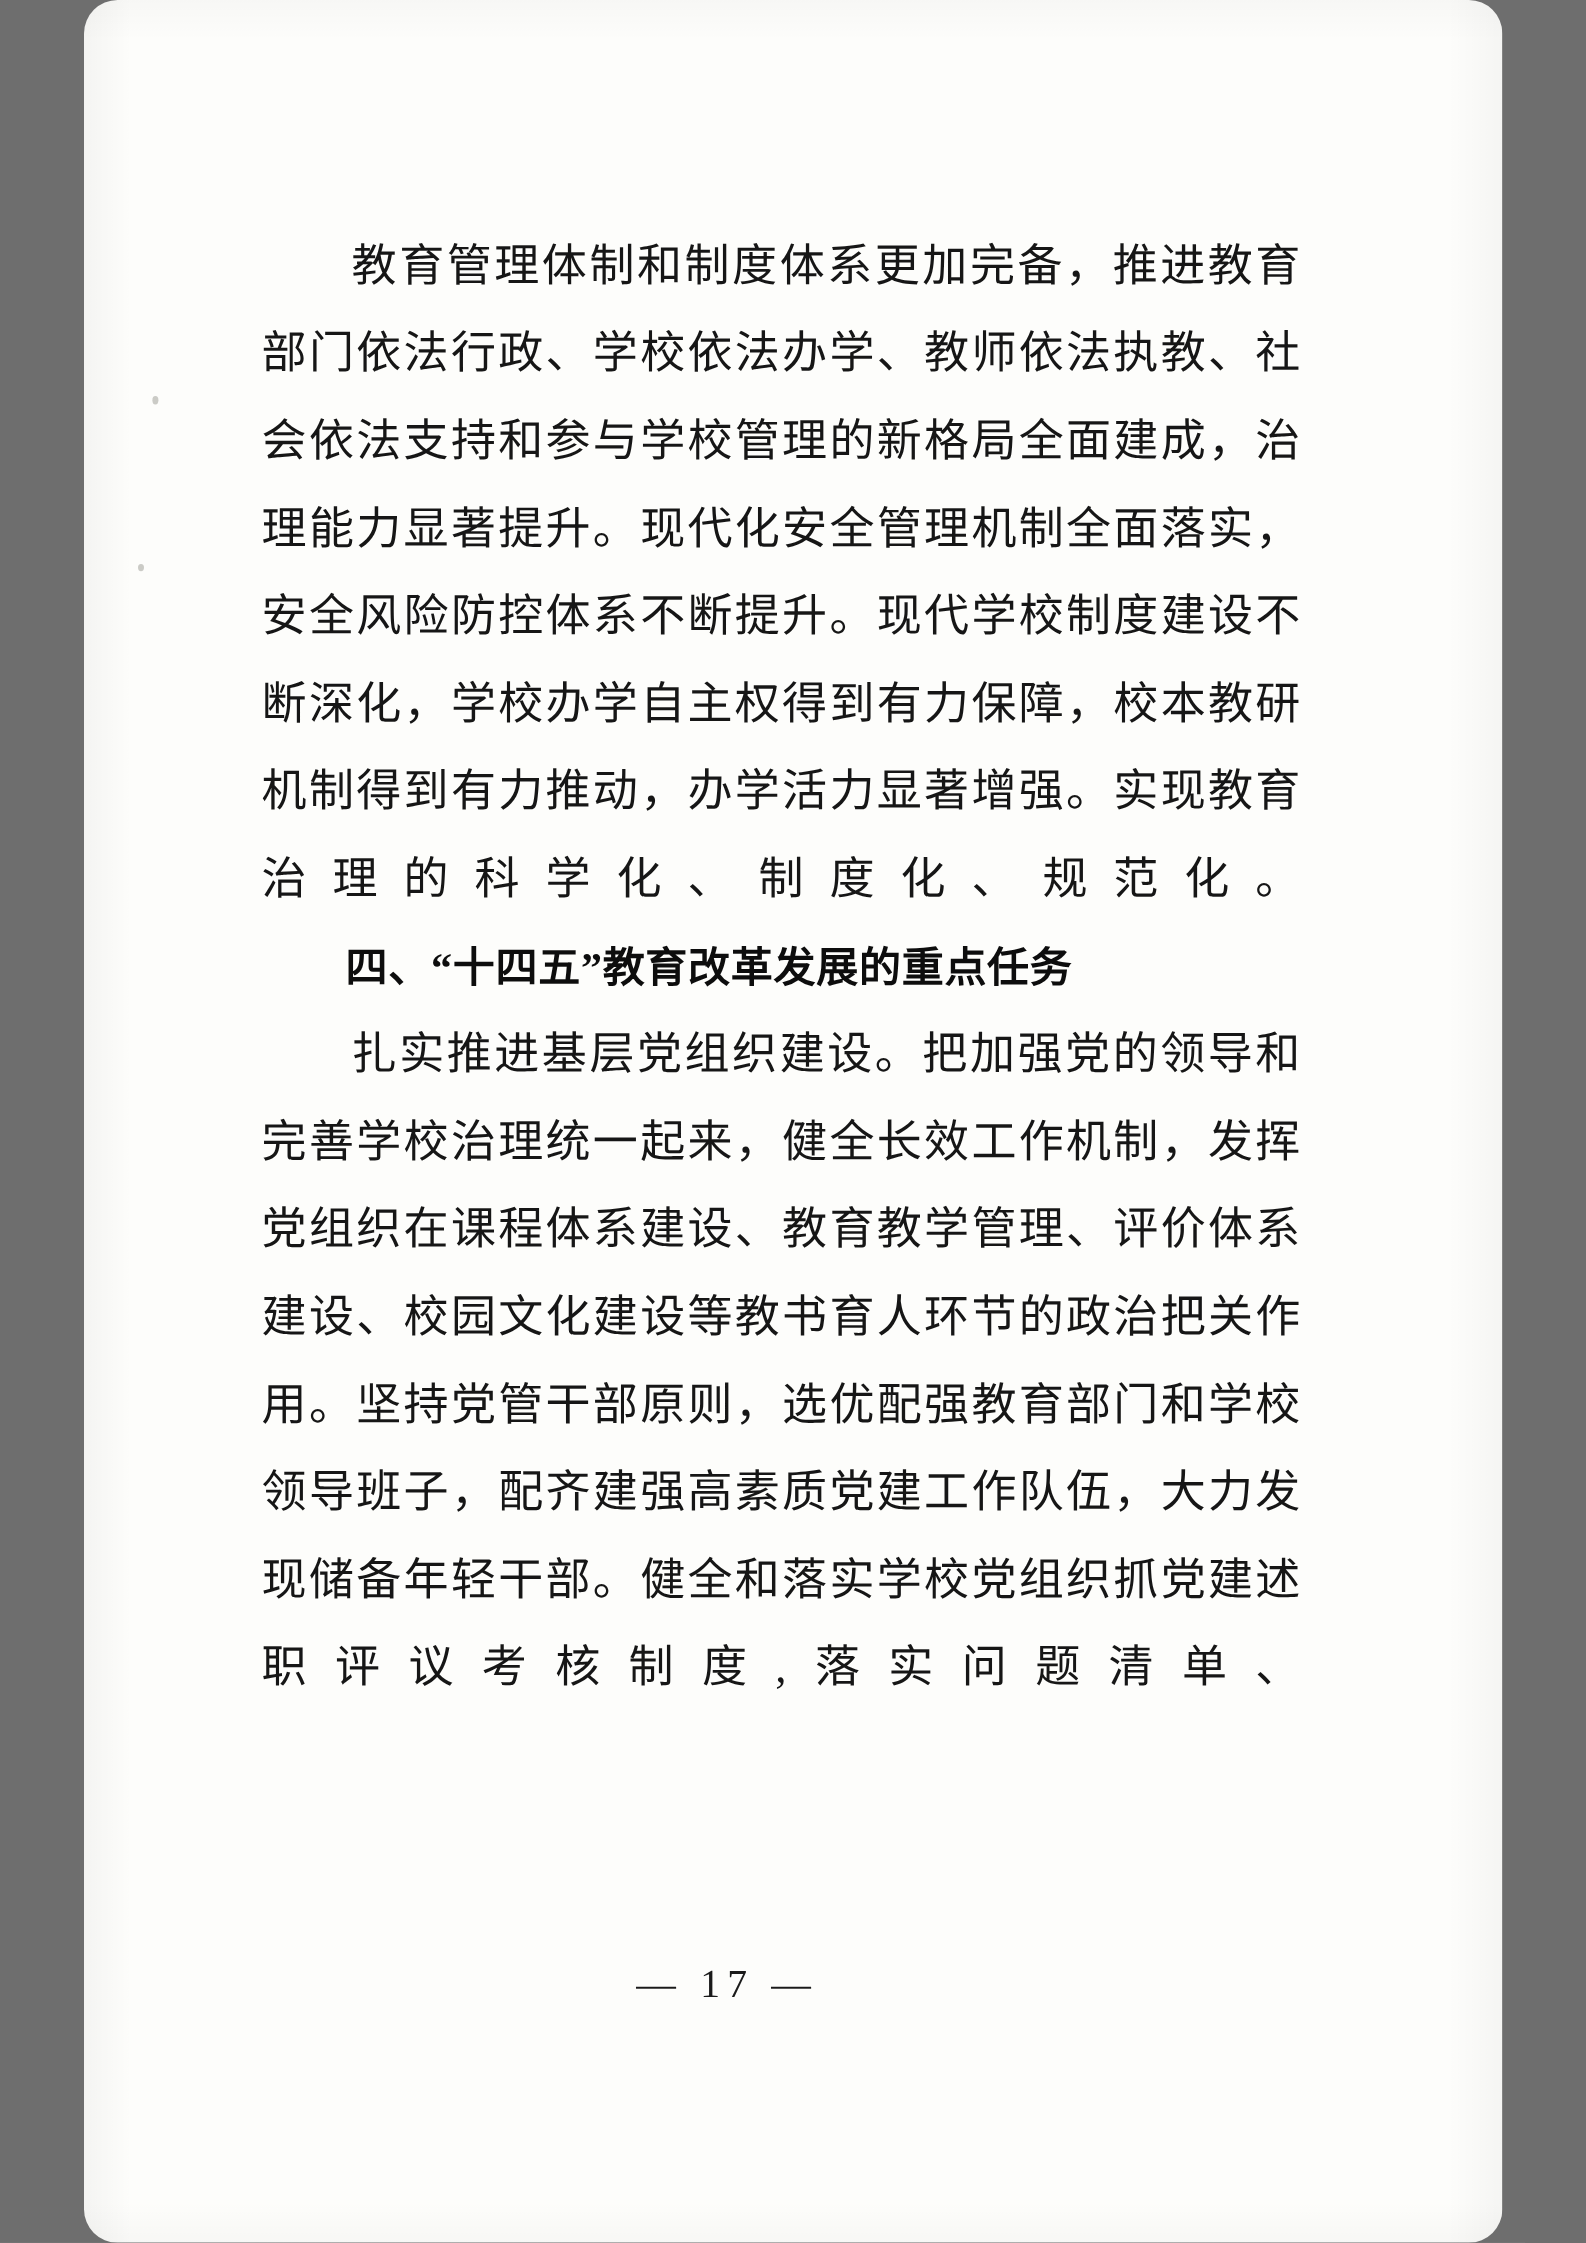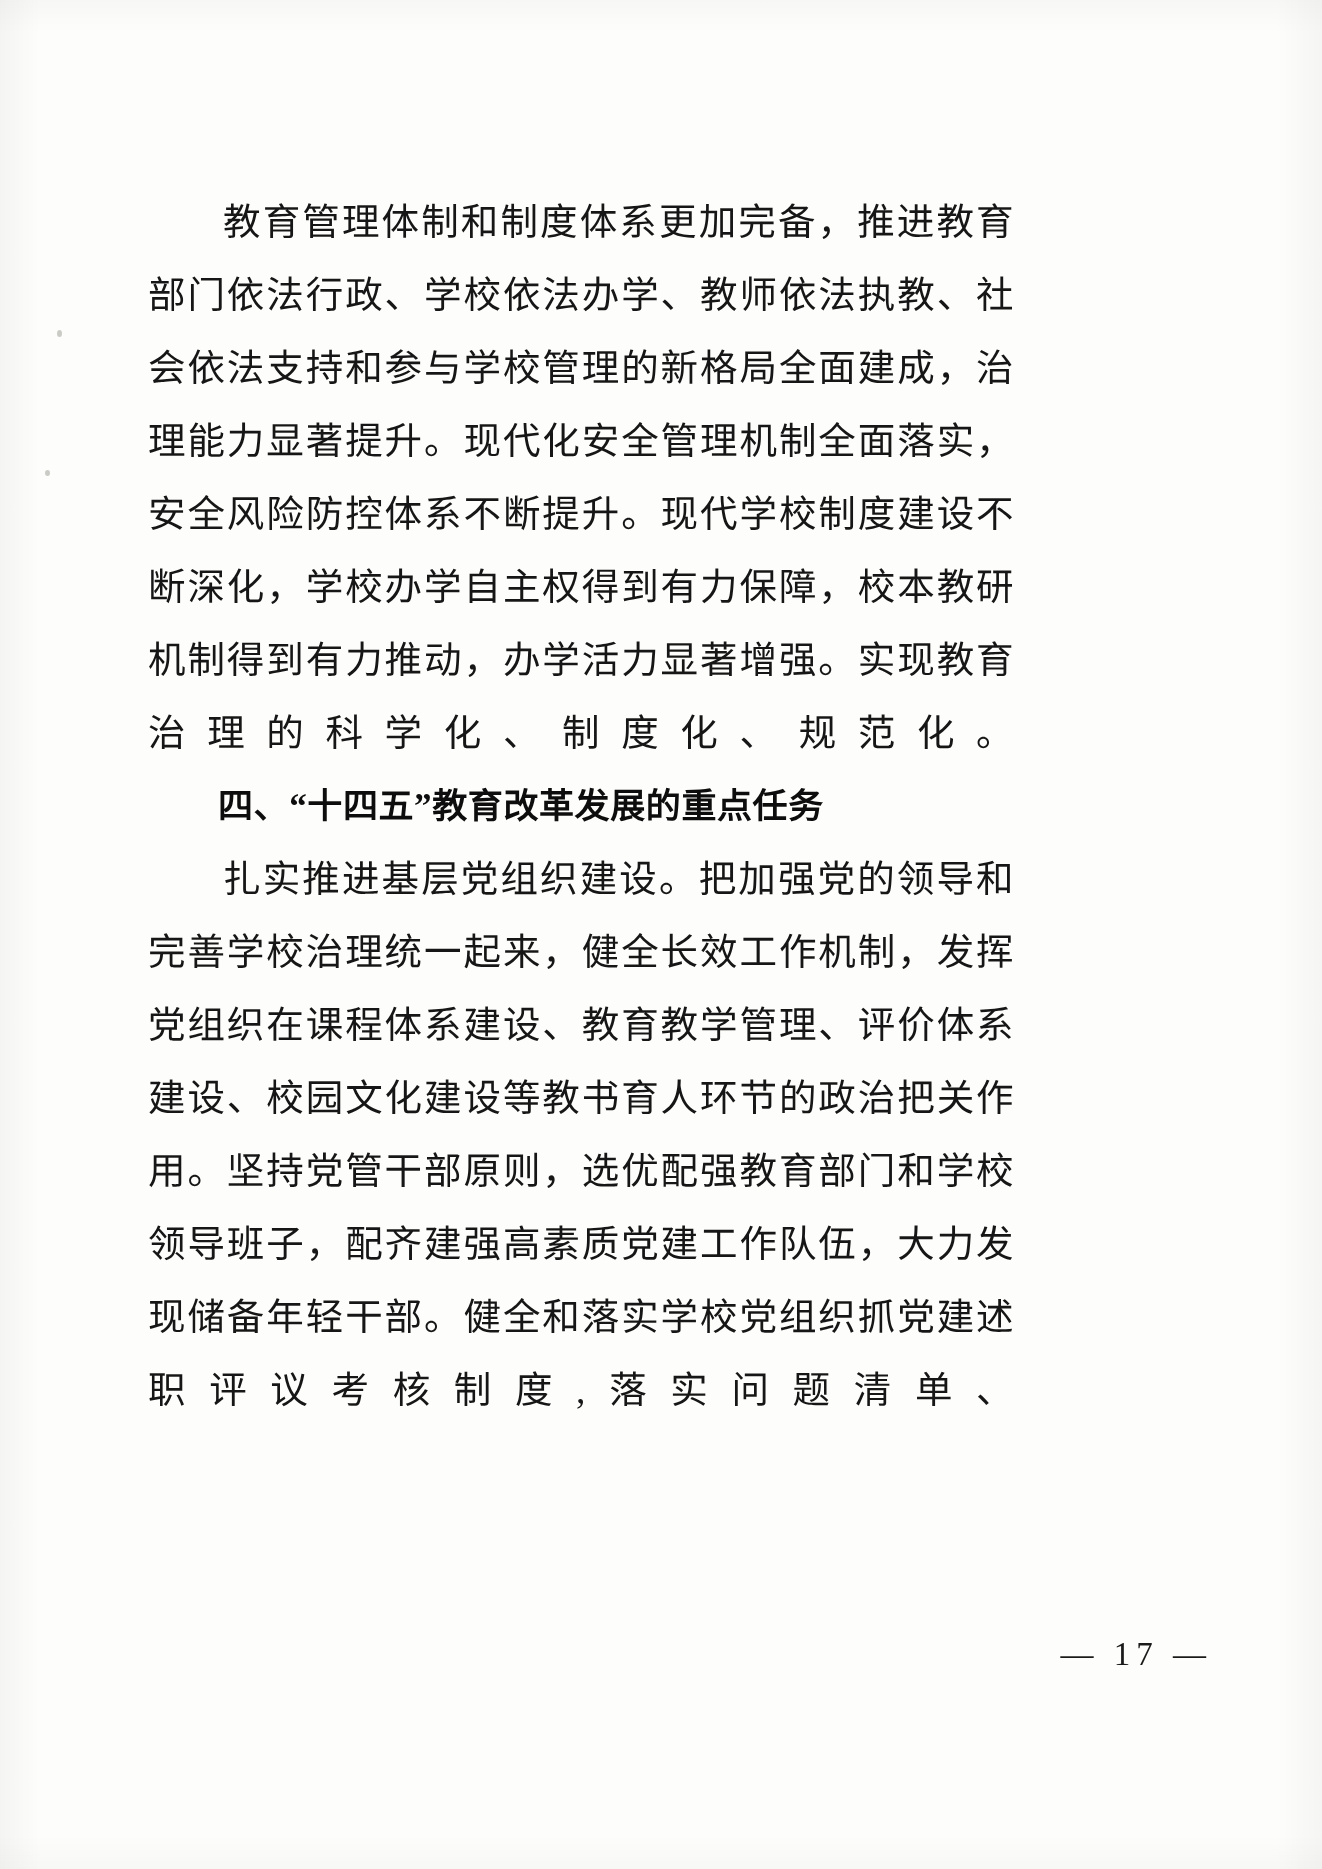--- a/index.html
+++ b/index.html
@@ -8,32 +8,33 @@
     padding: 0;
     background: #6e6e6e;
   }
   body {
     font-family: "Liberation Serif", "DejaVu Serif", serif;
   }
 
   
   #page-sheet {
     position: relative;
-    width: 1322px;
+    width: 1182px;
     height: 1869px;
     margin: 0 auto;
     background: #fdfdfb;
     box-sizing: border-box;
     overflow: hidden;
     
     background-image:
       linear-gradient(to right, rgba(0,0,0,0.035) 0px, rgba(0,0,0,0.0) 40px),
       linear-gradient(to left,  rgba(0,0,0,0.030) 0px, rgba(0,0,0,0.0) 46px),
       linear-gradient(to bottom, rgba(0,0,0,0.025) 0px, rgba(0,0,0,0.0) 34px),
       linear-gradient(to top,    rgba(0,0,0,0.025) 0px, rgba(0,0,0,0.0) 34px);
+    border-radius: 28px;
   }
 
   
   .speck {
     position: absolute;
     background: #b9b9b4;
     border-radius: 50%;
     opacity: .75;
   }
 
@@ -82,21 +83,21 @@
   .justify-all {
     text-align-last: justify;
   }
 
   
   #page-footer {
     position: absolute;
     left: 0;
     right: 0;
     top: 1636px;
-    text-align: right;
+    text-align: center;
     padding-right: 110px;
   }
   #page-footer .folio {
     display: inline-block;
     font-size: 33px;
     letter-spacing: 6px;
     color: #1a1a1a;
     font-family: "Liberation Serif", "DejaVu Serif", serif;
   }
 </style>

